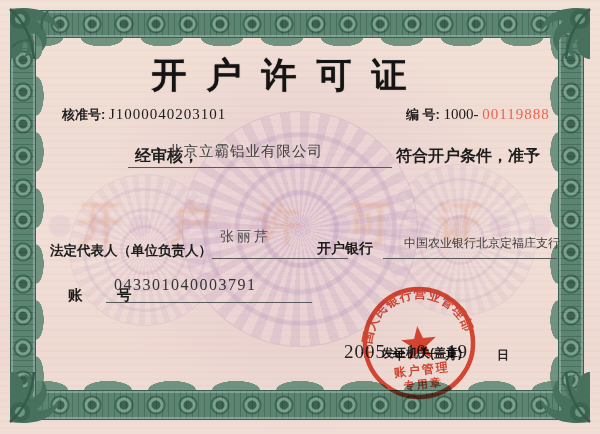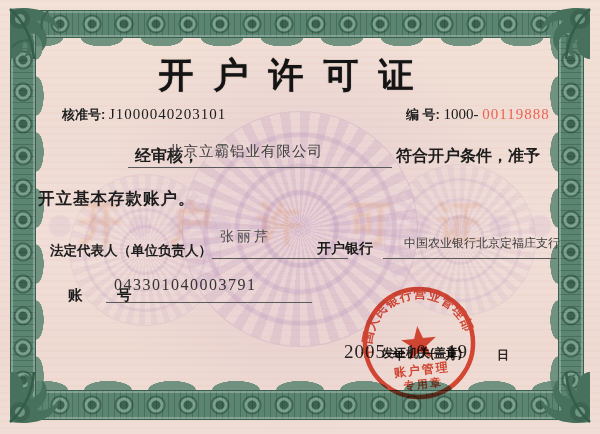--- a/index.html
+++ b/index.html
@@ -56,21 +56,21 @@
   #lace-band{position:absolute;left:40px;top:200px;width:520px;height:52px;opacity:.5;
     background:radial-gradient(circle 18px at 50% 50%, rgba(186,150,195,.30) 10px, rgba(0,0,0,0) 12px);
     background-size:40px 52px;}
   #latent-text{position:absolute;left:78px;top:194px;width:460px;
     font-family:"Liberation Serif",serif;font-weight:bold;font-size:44px;letter-spacing:46px;
     color:#d87f3e;opacity:.20;filter:blur(1.4px);white-space:nowrap;transform:scaleY(1.05);}
   
   .blk{position:absolute;color:#1c1c1c;}
   .lbl{font-weight:bold;color:#222;}
   .ser{font-family:"Liberation Serif","DejaVu Serif",serif;}
-  #title{left:16px;top:52px;width:540px;text-align:center;
+  #title{left:9px;top:52px;width:540px;text-align:center;
     font-family:"Liberation Serif","DejaVu Serif",serif;font-weight:900;
     font-size:35px;letter-spacing:20px;text-indent:20px;color:#141414;
     text-shadow:0 0 1px rgba(0,0,0,.55);}
   #approval{left:62px;top:106px;font-size:13px;}
   #approval .ser{font-size:15px;letter-spacing:1px;}
   #serial{left:406px;top:106px;font-size:13px;}
   #serial .ser{font-size:15px;}
   #serial-red{color:var(--serial-red,#ef6150);font-size:14px;letter-spacing:1px;}
   #reviewed{left:88px;top:146px;font-size:16px;font-weight:bold;margin-left:47px;}
   #company{left:132px;top:142px;font-size:14.5px;color:#3a3a3a;letter-spacing:1px;margin-left:36px;}
@@ -147,21 +147,20 @@
   <div class="blk" id="serial">
     <span class="lbl">编 号:</span>
     <span class="ser">1000-</span>
     <span class="ser" id="serial-red">00119888</span>
   </div>
 
   <div class="blk" id="reviewed">经审核，</div>
   <div class="uline" id="uline-company"></div>
   <div class="blk ser" id="company">北京立霸铝业有限公司</div>
   <div class="blk" id="condition">符合开户条件，准予</div>
-  <div class="blk" id="open-account">开立基本存款账户。</div>
 
   <div class="blk" id="legal-label">法定代表人（单位负责人）</div>
   <div class="uline" id="uline-legal"></div>
   <div class="blk ser" id="legal-name">张丽芹</div>
   <div class="blk" id="bank-label">开户银行</div>
   <div class="uline" id="uline-bank"></div>
   <div class="blk ser" id="bank-name">中国农业银行北京定福庄支行</div>
 
   <div class="blk" id="acct-label">账　号</div>
   <div class="uline" id="uline-acct"></div>

